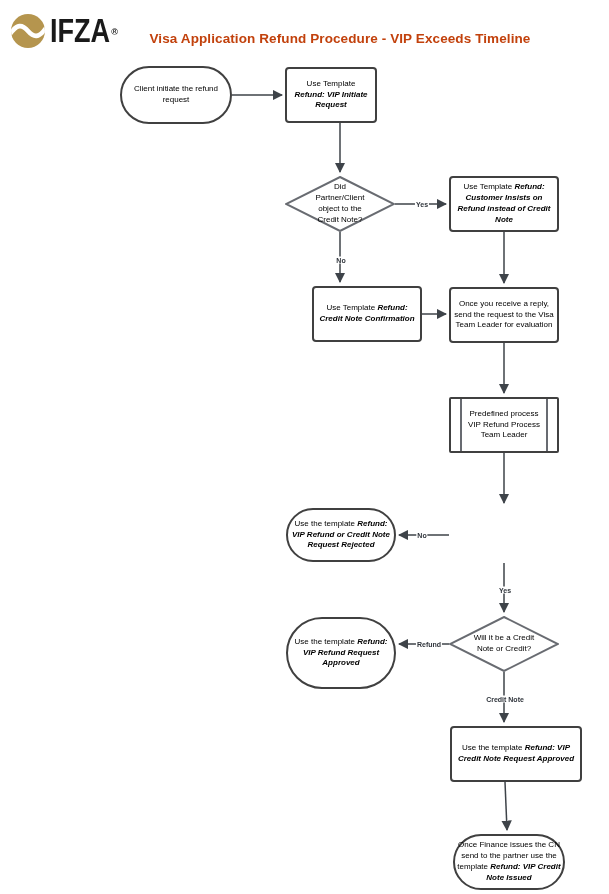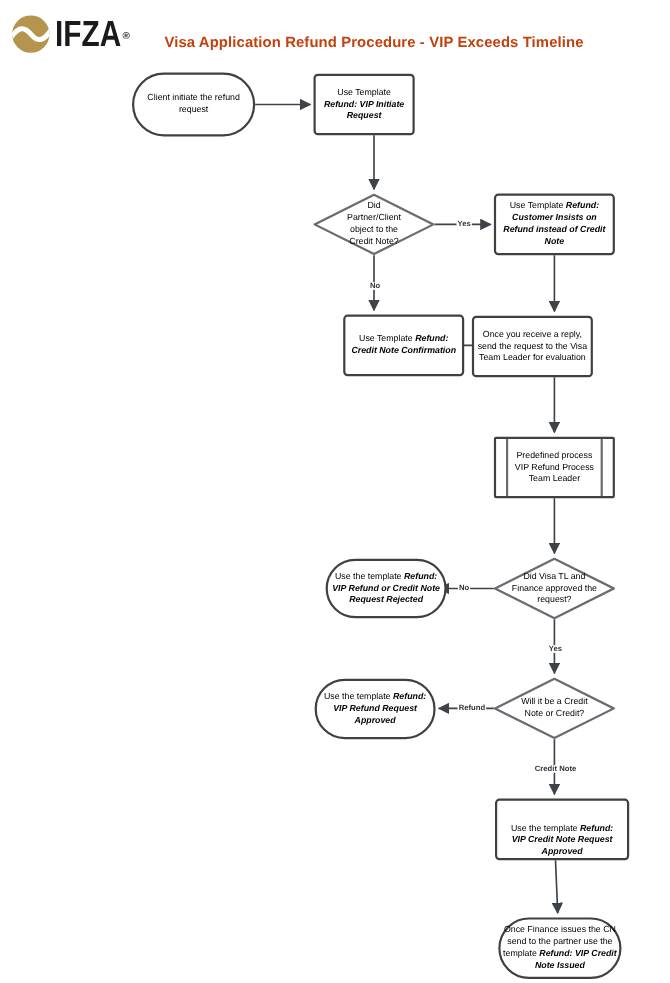--- a/index.html
+++ b/index.html
@@ -96,51 +96,45 @@
   </div>
 
   <div class="node box process" style="left:449px;top:176px;width:110px;height:56px;text-align:center;">
     <div><span>Use Template </span><span class="em">Refund: Customer Insists on Refund instead of Credit Note</span></div>
   </div>
 
   <div class="node box process" style="left:285px;top:286px;width:110px;height:56px;margin-left:27px;">
     <div><span>Use Template </span><span class="em">Refund: Credit Note Confirmation</span></div>
   </div>
 
-  <div class="node box process" style="left:429px;top:287px;width:110px;height:56px;padding:16px 1px;">
+  <div class="node box process" style="left:449px;top:287px;width:110px;height:56px;padding:16px 1px;">
     <div><span>Once you receive a reply, send the request to the Visa Team Leader for evaluation</span><span class="em"></span></div>
   </div>
 
   <div class="node box predef" style="left:449px;top:397px;width:110px;height:56px;">
     <div>Predefined process VIP Refund Process Team Leader</div>
   </div>
 
-  <div class="node decision" style="left:449px;top:507px;width:110px;height:56px;">
-    <svg viewBox="0 0 110 56">
-      <polygon points="55,1 109,28 55,55 1,28" fill="#fff" stroke="#686b71" stroke-width="2"></polygon>
-    </svg>
-    <div class="txt" style="width:84px;">Did Visa TL and Finance approved the request?</div>
-  </div>
 
-  <div class="node box terminator" style="left:296px;top:508px;width:110px;height:54px;">
+  <div class="node box terminator" style="left:286px;top:508px;width:110px;height:54px;">
     <div><span>Use the template </span><span class="em">Refund: VIP Refund or Credit Note Request Rejected</span></div>
   </div>
 
   <div class="node decision" style="left:449px;top:616px;width:110px;height:56px;">
     <svg viewBox="0 0 110 56">
       <polygon points="55,1 109,28 55,55 1,28" fill="#fff" stroke="#686b71" stroke-width="2"></polygon>
     </svg>
     <div class="txt" style="width:64px;">Will it be a Credit Note or Credit?</div>
   </div>
 
-  <div class="node box terminator" style="left:286px;top:617px;width:110px;height:55px;">
+  <div class="node box terminator" style="left:286px;top:617px;width:110px;height:72px;">
     <div><span>Use the template </span><span class="em">Refund: VIP Refund Request Approved</span></div>
   </div>
 
-  <div class="node box process" style="left:450px;top:726px;width:122px;height:56px;align-items:flex-end;">
+  <div class="node box process" style="left:450px;top:726px;width:132px;height:56px;">
     <div><span>Use the template </span><span class="em">Refund: VIP Credit Note Request Approved</span></div>
   </div>
 
   <div class="node box terminator" style="left:453px;top:834px;width:112px;height:56px;padding:0 2px;">
     <div><span>Once Finance issues the CN send to the partner use the template </span><span class="em">Refund: VIP Credit Note Issued</span></div>
   </div>
 
   <div class="edge-label" style="left:422px;top:204px;">Yes</div>
   <div class="edge-label" style="left:341px;top:260px;">No</div>
   <div class="edge-label" style="left:422px;top:535px;">No</div>

